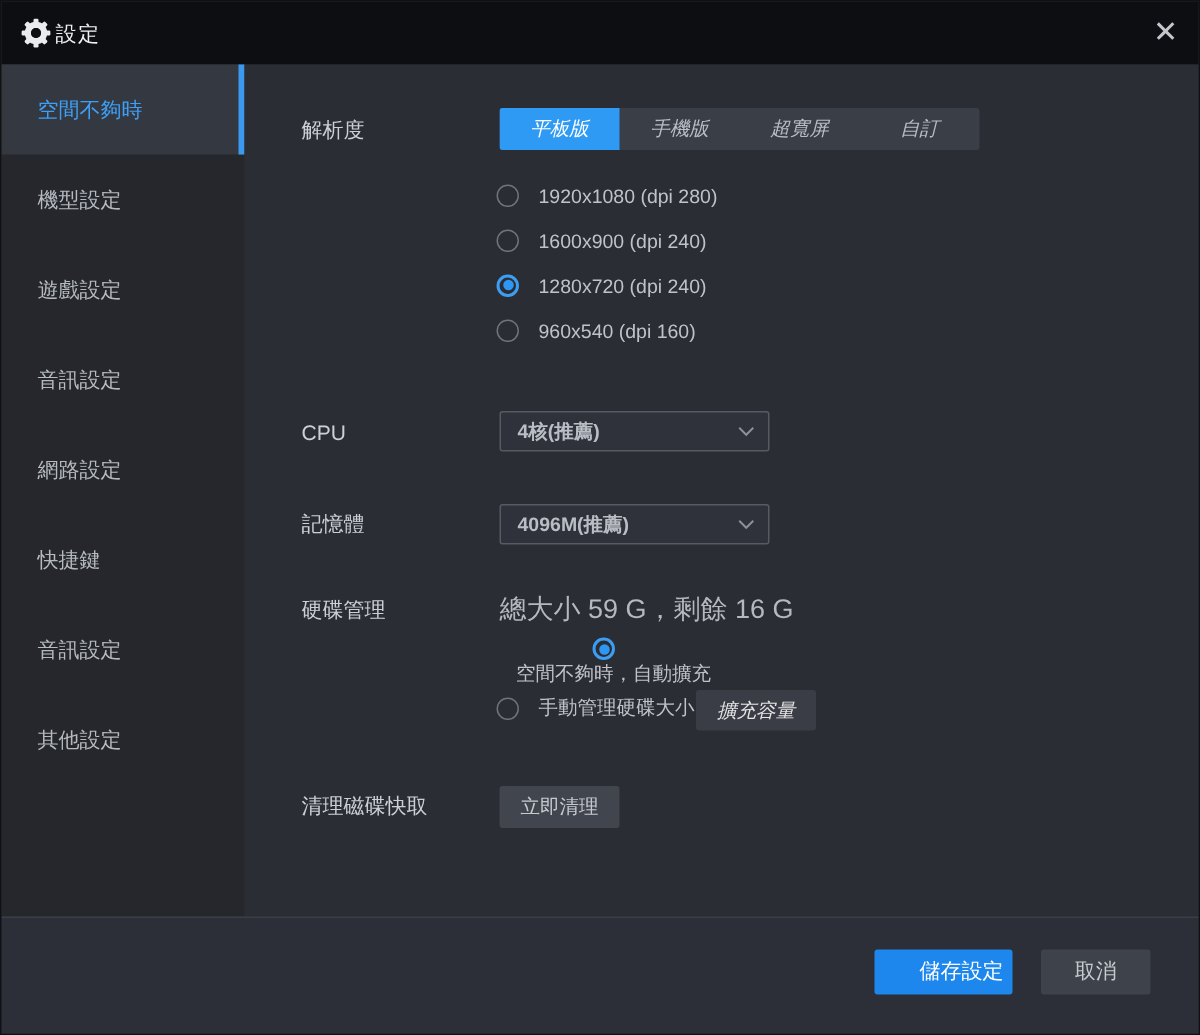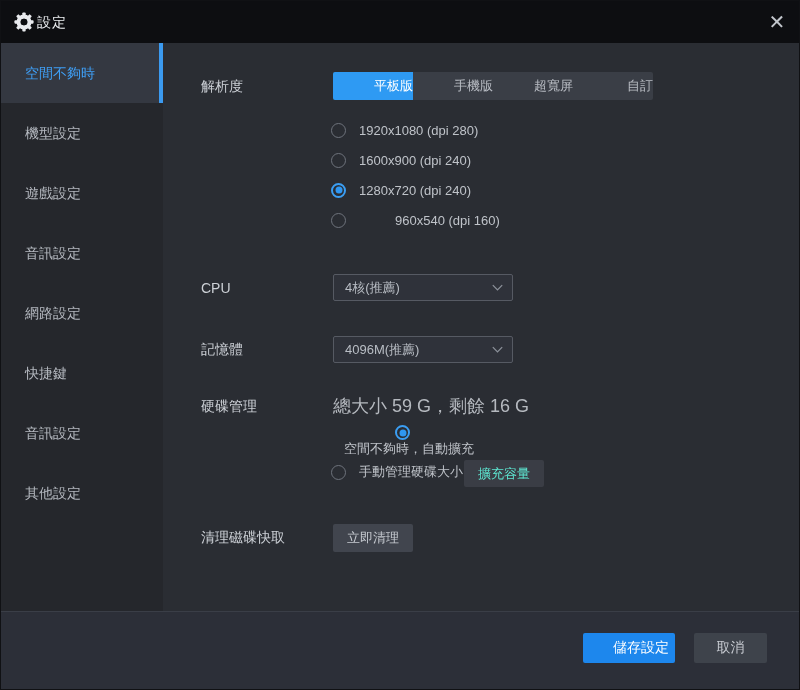--- a/index.html
+++ b/index.html
@@ -19,39 +19,39 @@
   .side-item { position:relative; height:60px; line-height:60px; padding-left:24px; font-size:14px; color:#b5b9c0; cursor:pointer; }
   .side-item.active { background:#343841; color:#3f9ff5; }
   .side-item.active .active-bar { position:absolute; right:0; top:0; width:4px; height:100%; background:#3b9af0; }
 
   
   .content { position:absolute; left:162px; top:42px; width:638px; height:568px; background:#2a2d33; }
   .field-label { position:absolute; left:38px; font-size:14px; color:#ccd0d6; height:20px; line-height:20px; }
 
   
   .tabs { position:absolute; left:170px; top:29px; width:320px; height:28px; display:flex; background:#3a3e46; border-radius:2px; overflow:hidden; }
-  .tab { width:80px; height:44px; line-height:28px; text-align:right; font-size:13px; color:#b9bdc4; cursor:pointer; }
+  .tab { width:80px; height:44px; line-height:28px; text-align:center; font-size:13px; color:#b9bdc4; cursor:pointer;font-style:italic; }
   .tab.active { background:#2e9af3; color:#ffffff; }
 
   
   .radio-row { position:absolute; left:168px; height:30px; display:flex; align-items:center; cursor:pointer; }
   .radio { width:15px; height:15px; border-radius:50%; border:1px solid #6e737c; flex:0 0 15px; position:relative; background:transparent; }
   .radio.selected { border:2px solid #3b9ef3; }
   .radio.selected::after { content:""; position:absolute; left:50%; top:50%; transform:translate(-50%,-50%); width:7px; height:7px; border-radius:50%; background:#2f97f2; }
   .radio-row .radio-label { margin-left:13px; font-size:13px; color:#bfc3c9; white-space:nowrap; }
 
   
   .dropdown { position:absolute; left:170px; width:180px; height:27px; background:#2f323a; border:1px solid #565a63; border-radius:2px; cursor:pointer; }
-  .dropdown .dd-value { position:absolute; left:11px; top:0; height:25px; line-height:25px; font-size:13px; color:#b9bec5; }
+  .dropdown .dd-value { position:absolute; left:11px; top:0; height:25px; line-height:25px; font-size:13px; color:#b9bec5;font-weight:bold; }
   .dropdown .dd-chevron { position:absolute; right:7px; top:5px; width:15px; height:15px; }
 
   
   .disk-summary { position:absolute; left:170px; top:353px; height:20px; line-height:20px; font-size:18px; color:#b5b9bf; }
   .btn { border:none; border-radius:2px; font-family:inherit; cursor:pointer; }
-  .btn-expand { position:absolute; left:301px; top:417px; width:80px; height:27px; background:#3a3d45; color:#5eead4; font-size:13px; cursor:default; }
+  .btn-expand { position:absolute; left:301px; top:417px; width:80px; height:27px; background:#3a3d45; color:#e5e5e5; font-size:13px; cursor:default;font-style:italic; }
   .btn-clean { position:absolute; left:170px; top:481px; width:80px; height:28px; background:#41454e; color:#c6cad0; font-size:13px; }
 
   
   .footer { position:absolute; left:0; top:610px; width:800px; height:80px; background:#2c2f38; border-top:1px solid #3a3e47; }
   .btn-save { position:absolute; left:582px; top:21px; width:92px; height:30px; background:#1d87ed; color:#ffffff; font-size:14px;padding-left:24px; }
   .btn-cancel { position:absolute; left:693px; top:21px; width:73px; height:30px; background:#3e434b; color:#c6cad0; font-size:14px; }
 </style>
 </head>
 <body>
 
@@ -104,21 +104,21 @@
       <span class="radio-label">1920x1080  (dpi 280)</span>
     </div>
     <div class="radio-row" style="top:102px;">
       <span class="radio"></span>
       <span class="radio-label">1600x900  (dpi 240)</span>
     </div>
     <div class="radio-row" style="top:132px;">
       <span class="radio selected"></span>
       <span class="radio-label">1280x720  (dpi 240)</span>
     </div>
-    <div class="radio-row" style="top:162px;gap:36px;">
+    <div class="radio-row" style="top:162px;">
       <span class="radio"></span>
       <span class="radio-label">960x540  (dpi 160)</span>
     </div>
 
     <div class="field-label" style="top:235px;">CPU</div>
     <div class="dropdown" style="top:231px;">
       <span class="dd-value">4核(推薦)</span>
       <span class="dd-chevron">
         <svg viewBox="0 0 16 16" width="15" height="15">
             <polyline points="3,5.5 8,10.5 13,5.5" fill="none" stroke="#8b9099" stroke-width="1.4"></polyline>

